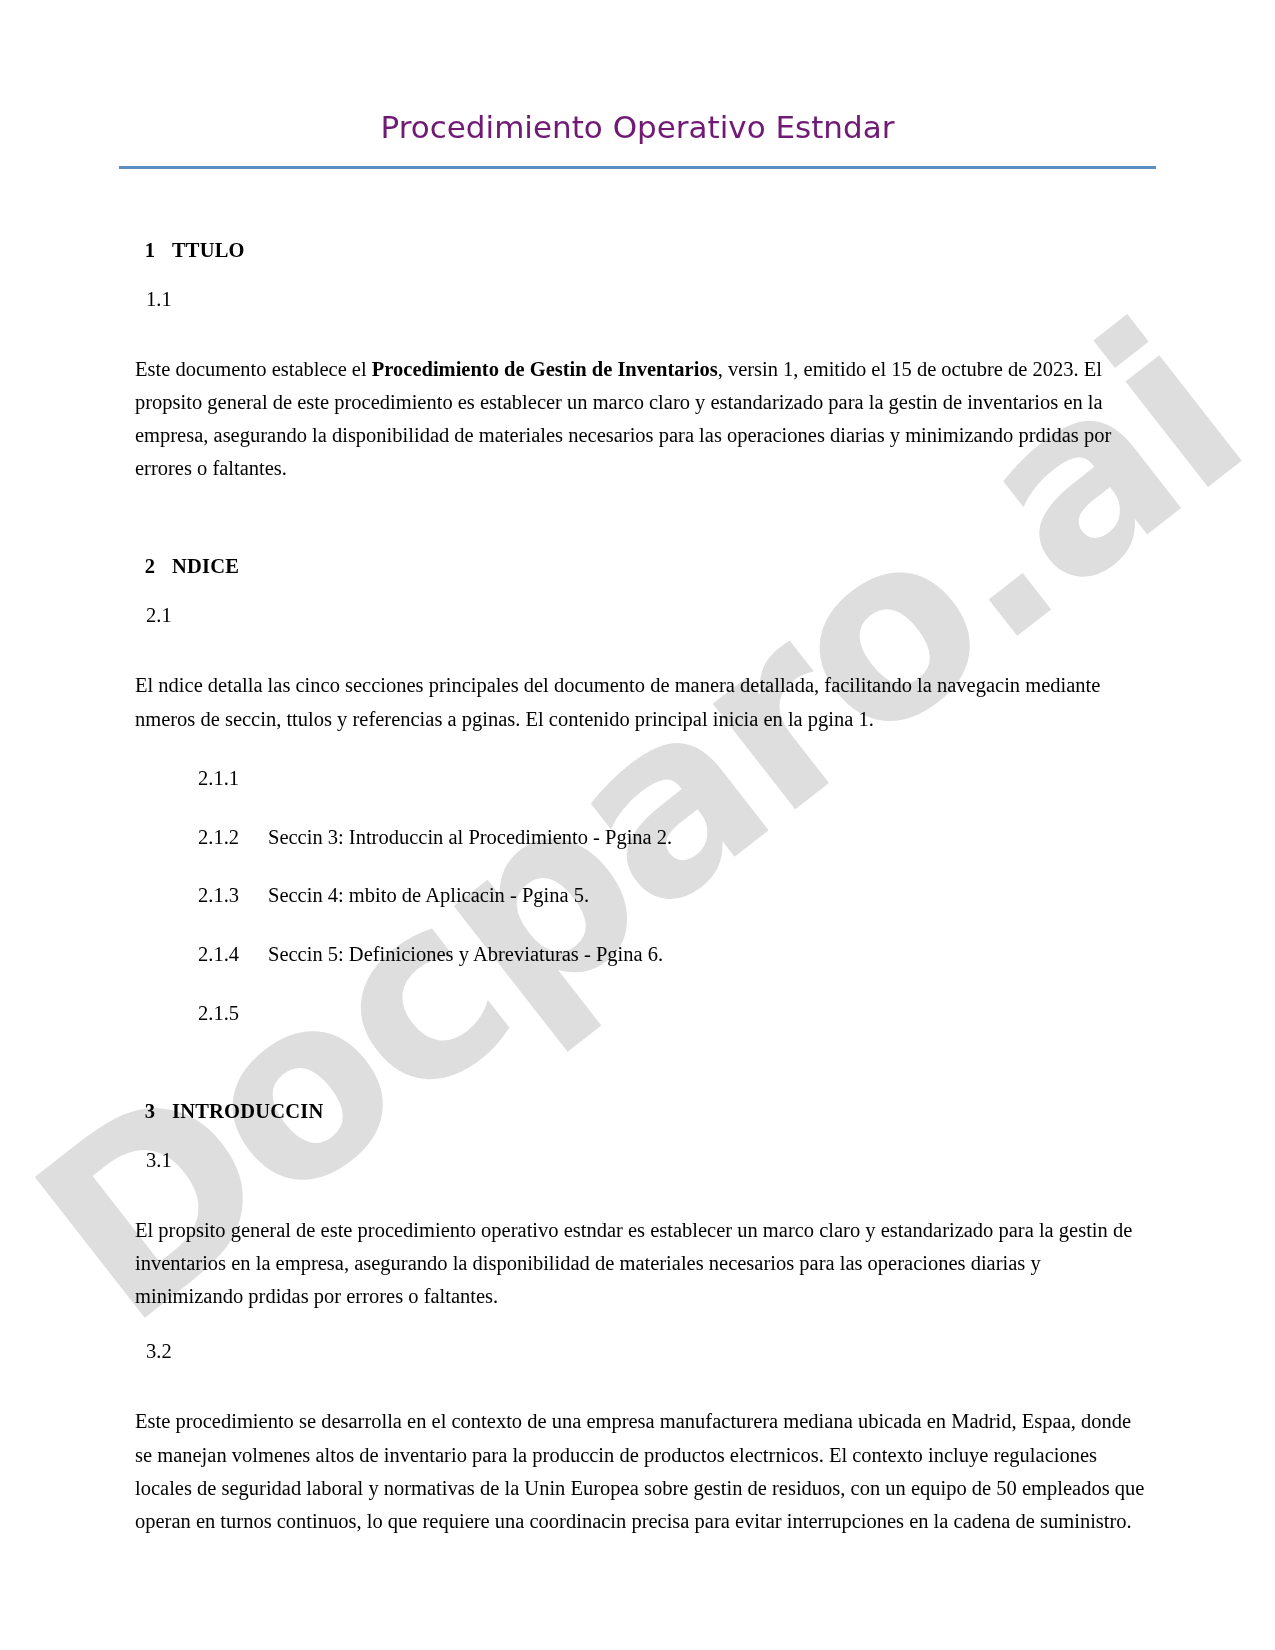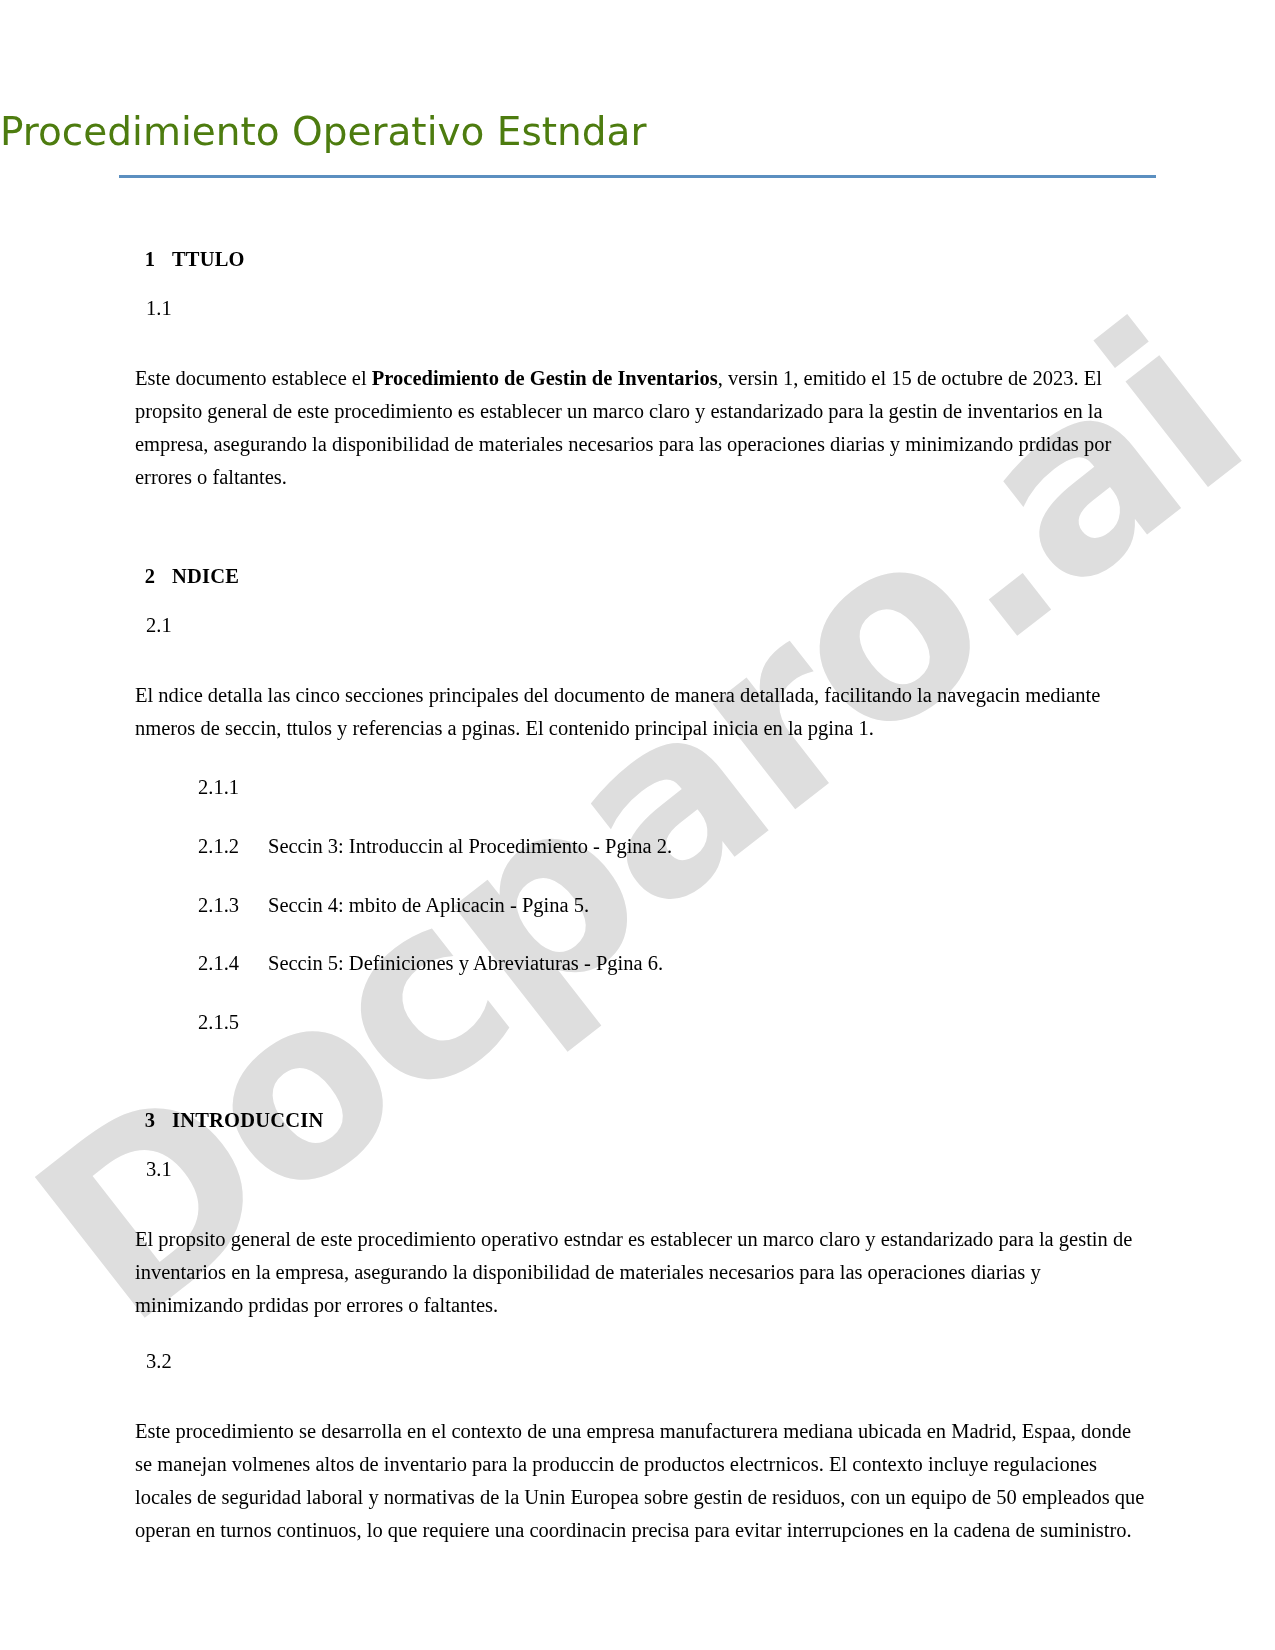--- a/index.html
+++ b/index.html
@@ -48,24 +48,24 @@
 
   
   .content {
     position: relative;
     z-index: 1;
   }
 
   
   .doc-title {
     font-family: "DejaVu Sans", "Liberation Sans", sans-serif;
-    font-size: 39px;
+    font-size: 31px;
     font-weight: 400;
-    color: #4d7c0f;
-    text-align: left;
+    color: #701a75;
+    text-align: center;
     letter-spacing: 0px;
     margin: 0;
     padding: 110px 0 0 0;
     line-height: 1.15;
   }
   .title-rule {
     margin: 20px 119px 0 119px;
     height: 3px;
     background: #5b8fc0;
   }

